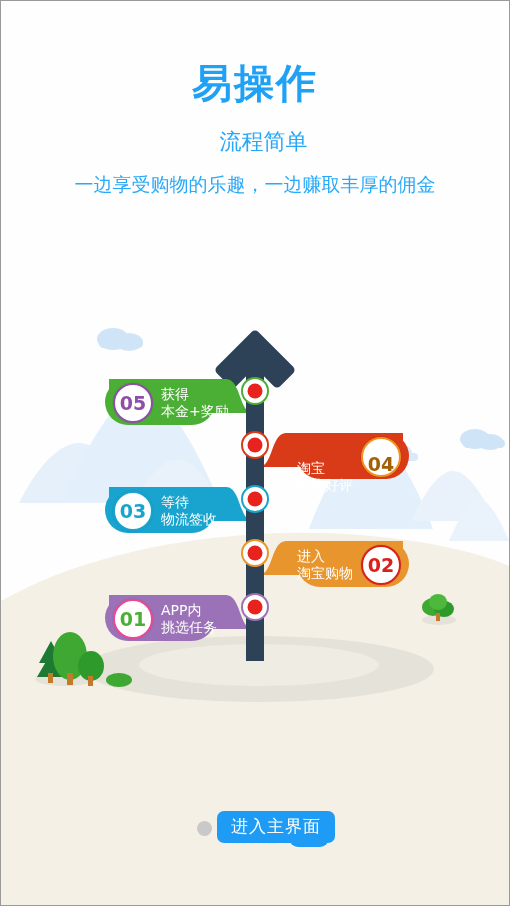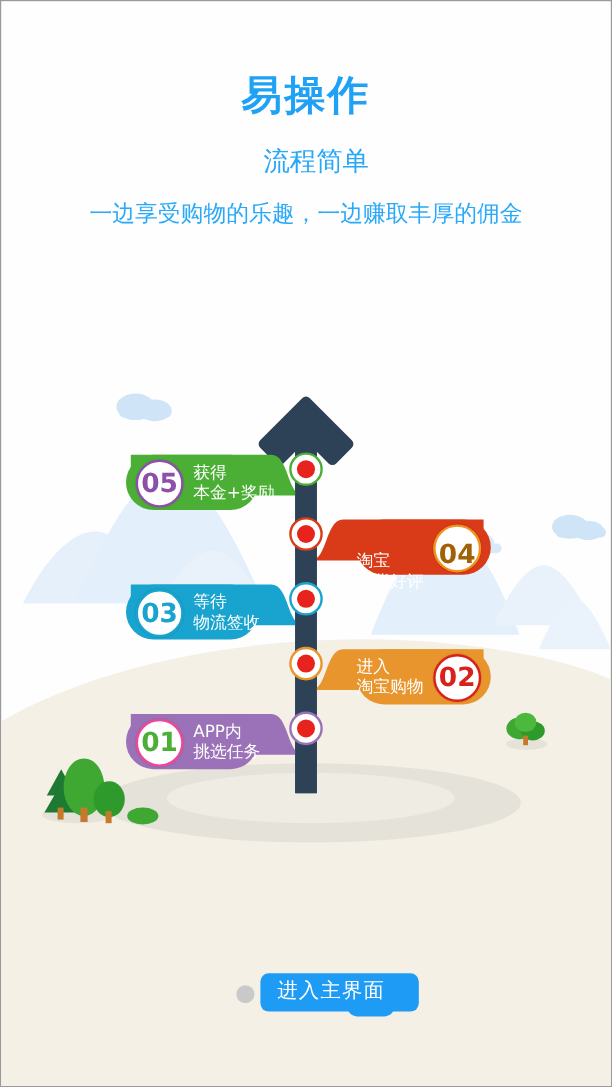--- a/index.html
+++ b/index.html
@@ -6,59 +6,59 @@
   body{
     width:510px;height:906px;overflow:hidden;position:relative;
     font-family:"DejaVu Sans","Liberation Sans",sans-serif;
     border:1px solid #9a9a9a;box-sizing:border-box;background:#fefefe;
   }
   .stage{position:absolute;inset:0;overflow:hidden;}
 
   
   .header{position:absolute;top:0;left:0;width:100%;text-align:center;}
   .title{
-    margin-top:62px;font-size:34px;font-weight:bold;color:#1FA2F5;
+    margin-top:62px;font-size:40px;font-weight:bold;color:#1FA2F5;
     letter-spacing:2px;line-height:1;
   }
   .subtitle{margin-top:28px;font-size:22px;color:#26A7F7;line-height:1;padding-left:17px;}
   .tagline{margin-top:22px;font-size:19px;color:#2AA9F8;line-height:1;}
 
   
   .scenery{position:absolute;left:0;top:0;width:510px;height:906px;}
 
   
   .flow{position:absolute;left:0;top:300px;width:510px;height:400px;}
 
   
   .step{position:absolute;height:48px;display:flex;align-items:center;}
   .step .banner{
     position:relative;height:48px;display:flex;align-items:center;
     box-sizing:border-box;
   }
   .numcircle{
     width:40px;height:40px;border-radius:50%;background:#fff;
     display:flex;align-items:center;justify-content:center;
-    font-size:22px;font-weight:bold;flex:none;
+    font-size:19px;font-weight:bold;flex:none;
     box-shadow:0 0 0 1px rgba(0,0,0,.05);
   }
   .steptext{
     display:flex;flex-direction:column;justify-content:center;
     color:#fff;font-size:14px;line-height:17px;white-space:nowrap;
   }
   .steptext span{display:block;}
 
   
   .cta-wrap{position:absolute;left:0;top:806px;width:510px;height:46px;}
   .dot-indicator{
     position:absolute;left:196px;top:14px;width:15px;height:15px;
     border-radius:50%;background:#c9c9c9;
   }
   .cta{
     position:absolute;left:216px;top:4px;
-    padding:7px 28px 8px 14px;border-radius:7px;
+    padding:7px 14px 8px 14px;border-radius:7px;
     background:#1E9BF5;color:#fff;font-size:17px;line-height:1;
     letter-spacing:1px;border:none;cursor:pointer;
     font-family:"DejaVu Sans","Liberation Sans",sans-serif;
   }
   .cta-tail{
     position:absolute;left:288px;top:22px;width:40px;height:18px;
     background:#1E9BF5;border-radius:0 9px 9px 9px;
   }
 </style>
 </head>

